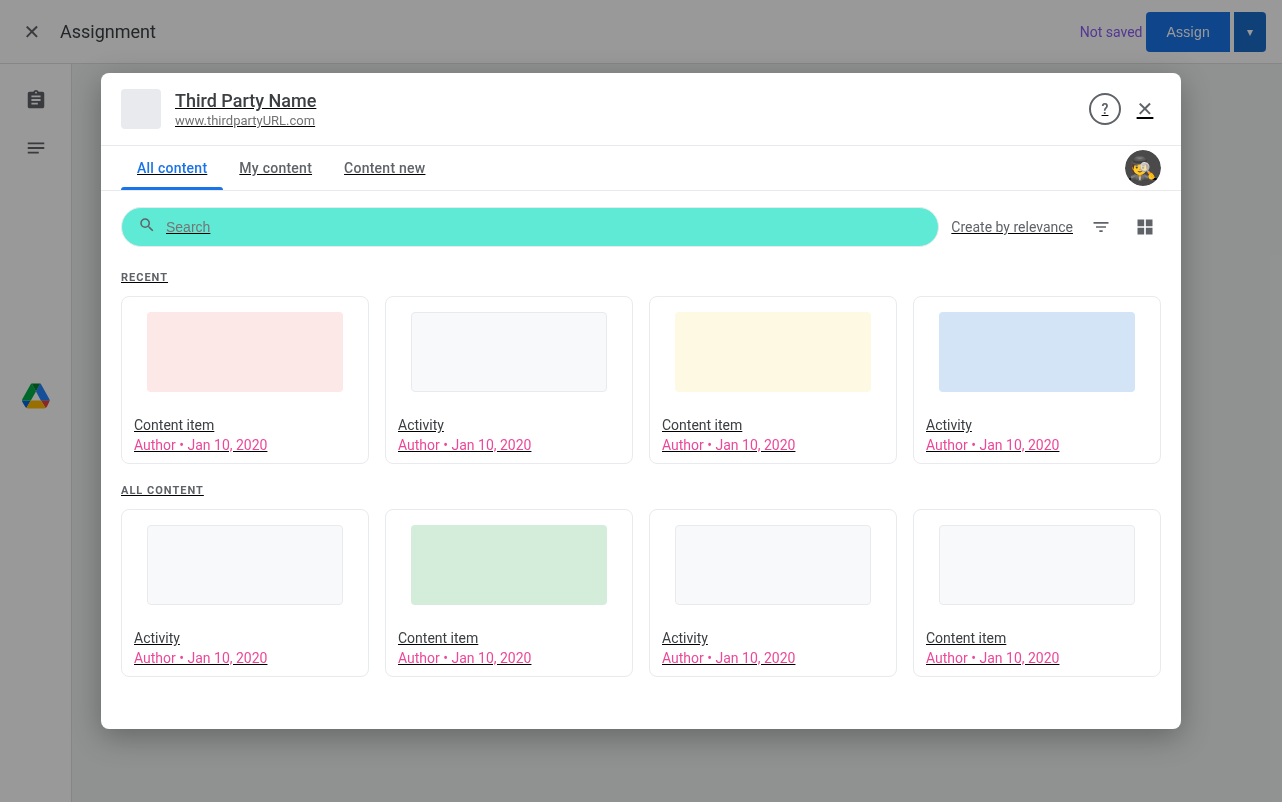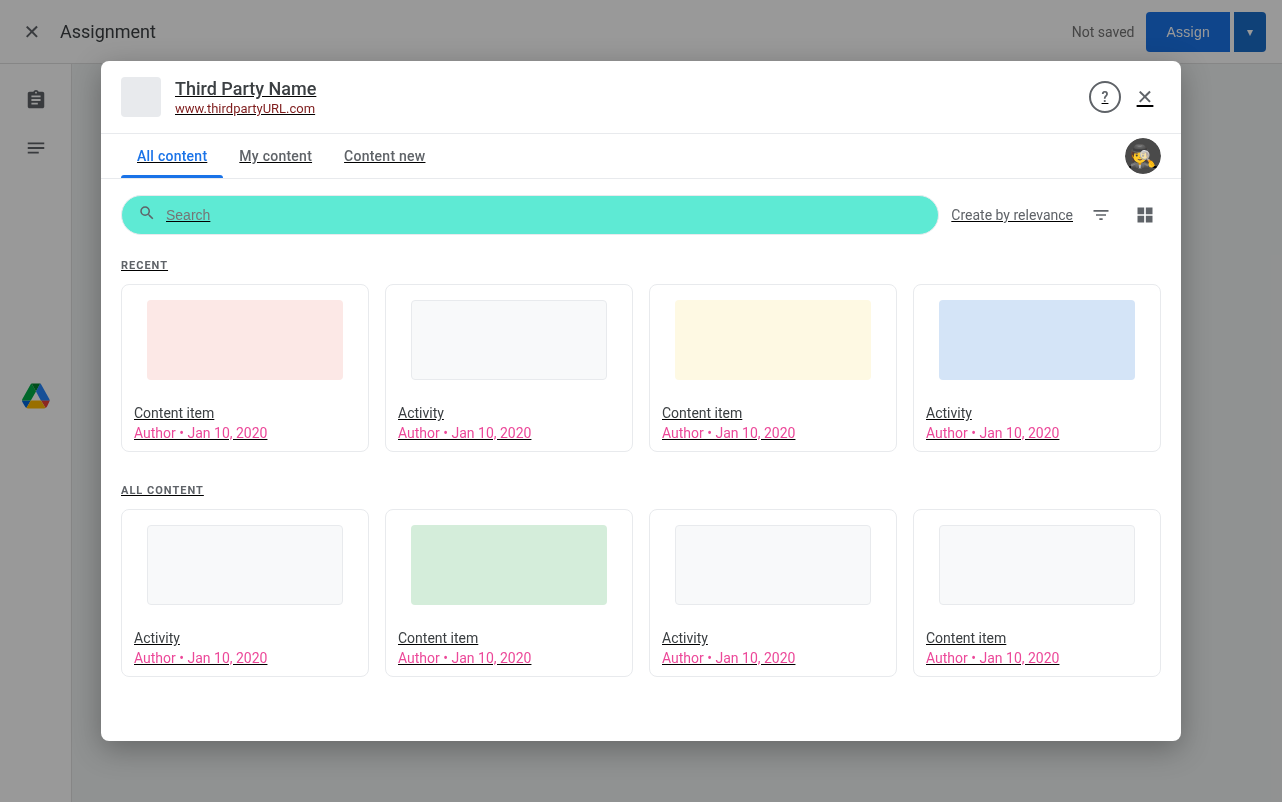--- a/index.html
+++ b/index.html
@@ -54,22 +54,21 @@
     }
 
     .top-bar-right {
       display: flex;
       align-items: center;
       gap: 4px;
     }
 
     .not-saved-text {
       font-size: 14px;
-      color: #737373;
-      margin-right: 8px;
+      color: #8b5cf6;
     }
 
     .assign-btn {
       background: #1a73e8;
       color: #fff;
       border: none;
       border-radius: 4px 0 0 4px;
       padding: 8px 20px;
       height: 40px;
       font-size: 14px;
@@ -166,21 +165,21 @@
     }
 
     .modal-title {
       font-size: 18px;
       color: #3c4043;
       font-weight: 500;
     }
 
     .modal-subtitle {
       font-size: 13px;
-      color: #7f1d1d;
+      color: #737373;
       margin-top: 2px;
     }
 
     .modal-header-actions {
       display: flex;
       align-items: center;
       gap: 8px;
     }
 
     .modal-help-icon {
@@ -342,21 +341,21 @@
       letter-spacing: 1px;
       text-transform: uppercase;
       margin-bottom: 12px;
       margin-top: 8px;
     }
 
     .cards-grid {
       display: grid;
       grid-template-columns: repeat(4, 1fr);
       gap: 16px;
-      margin-bottom: 32px;
+      margin-bottom: 20px;
     }
 
     .card {
       border: 1px solid #e8eaed;
       border-radius: 8px;
       overflow: hidden;
       cursor: pointer;
       background: #fff;
       transition: box-shadow 0.2s;
     }

